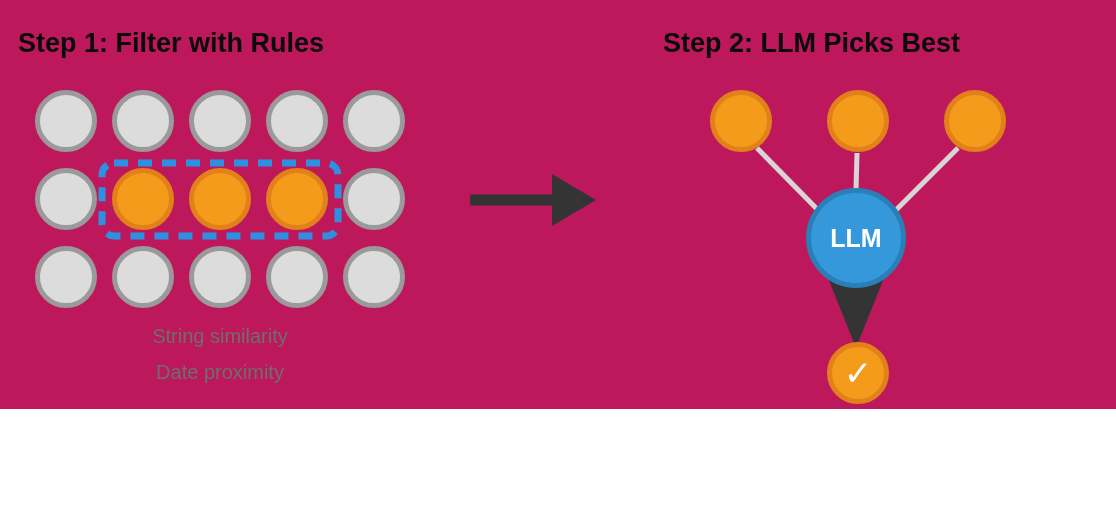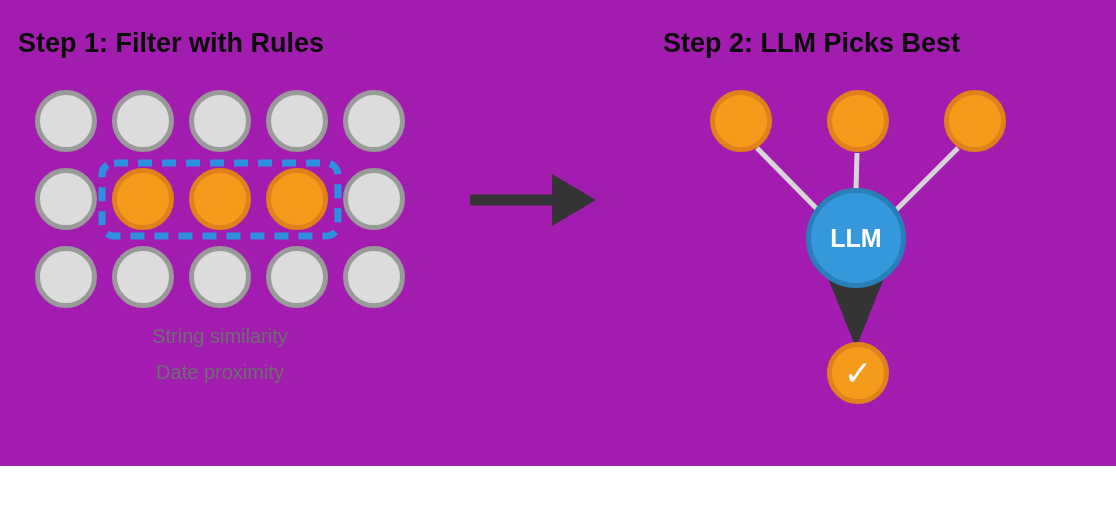--- a/index.html
+++ b/index.html
@@ -1,18 +1,18 @@
 <!DOCTYPE html>
 <html><head>
 <meta charset="utf-8">
 <style>
   html,body{margin:0;padding:0;background:#ffffff;}
   body{width:1116px;height:518px;overflow:hidden;
        font-family:"Liberation Sans","DejaVu Sans",sans-serif;}
-  #stage{position:relative;width:1116px;height:466px;background:#a21caf;}
+  #stage{position:relative;width:1116px;height:409px;background:#be185d;}
   svg#scene{position:absolute;left:0;top:0;width:1116px;height:518px;display:block;}
   .title{font-family:"Liberation Sans","DejaVu Sans",sans-serif;
          font-weight:bold;font-size:27px;fill:#0a0a0a;}
   .caption{font-family:"Liberation Sans","DejaVu Sans",sans-serif;
            font-weight:normal;font-size:20px;fill:#6e6e6e;}
   .nodelabel{font-family:"Liberation Sans","DejaVu Sans",sans-serif;
              font-weight:bold;font-size:25px;fill:#ffffff;}
   .check{font-family:"DejaVu Sans",sans-serif;font-size:34px;fill:#ffffff;}
 </style>
 </head>

